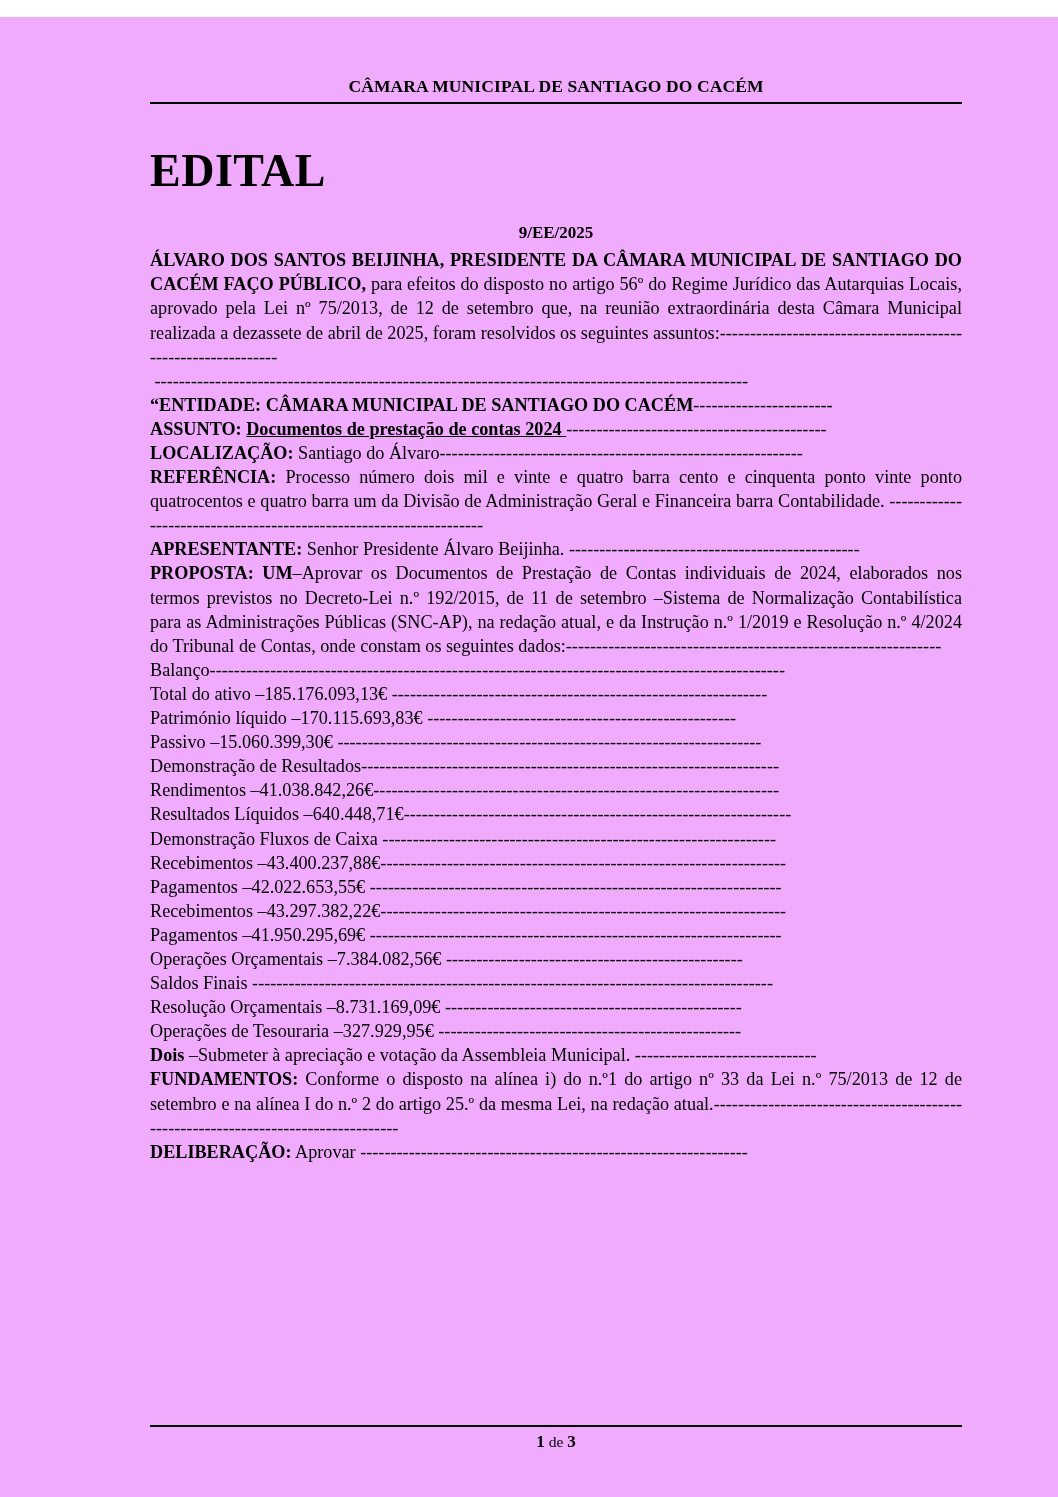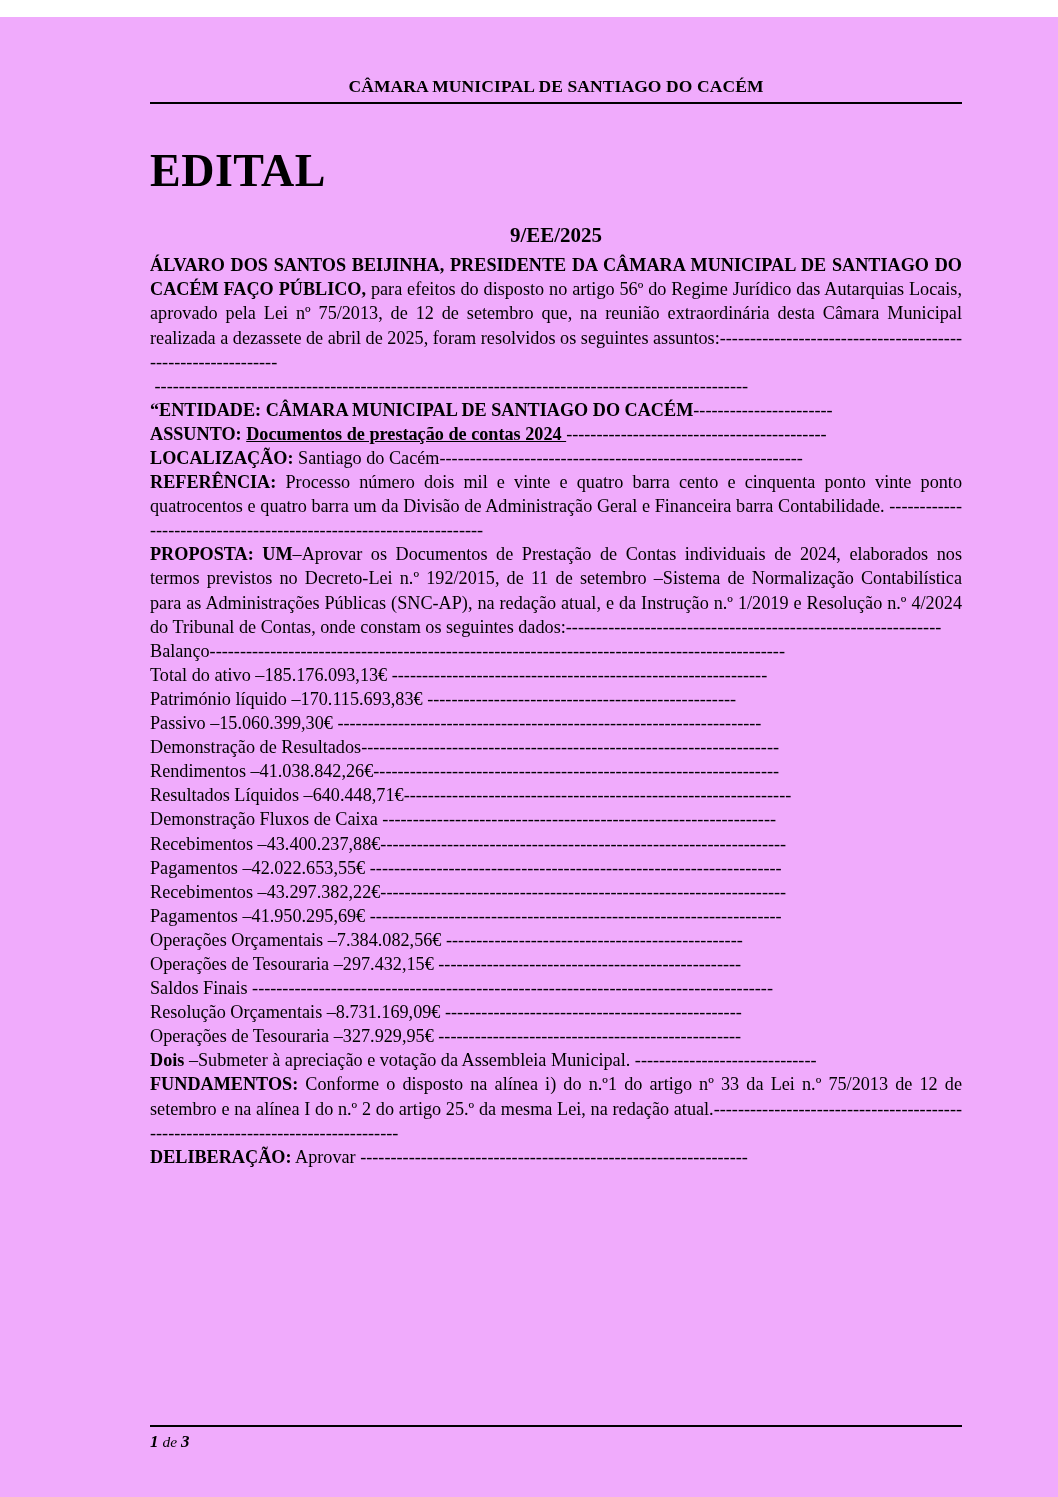--- a/index.html
+++ b/index.html
@@ -49,21 +49,21 @@
     text-align: left;
     font-weight: bold;
     font-size: 46px;
     line-height: 1;
     margin-top: 44px;
     letter-spacing: 0.5px;
   }
   .doc-subtitle {
     text-align: center;
     font-weight: bold;
-    font-size: 21px;
+    font-size: 17px;
     margin-top: 29px;
   }
 
   
   .body-block {
     margin-top: 5px;
     font-size: 18.2px;
     line-height: 24.1px;
   }
   p.para {
@@ -90,24 +90,23 @@
   .doc-footer {
     position: absolute;
     left: 150px;
     top: 1408px;
     width: 812px;
   }
   .footer-rule {
     border-top: 2.2px solid #000;
   }
   .footer-text {
-    text-align: left;
+    text-align: center;
     font-size: 17px;
     margin-top: 5px;
-    font-style: italic;
   }
   .footer-text .pnum { font-weight: bold; }
   .footer-text .pde { font-weight: normal; font-size: 15.5px; }
 </style>
 </head>
 <body>
 
 <div class="page">
 
   <div class="content">
@@ -123,24 +122,25 @@
     <div class="body-block">
 
       <p class="para"><b>ÁLVARO DOS SANTOS BEIJINHA, PRESIDENTE DA CÂMARA MUNICIPAL DE SANTIAGO DO CACÉM FAÇO PÚBLICO,</b><span> para efeitos do disposto no artigo 56º do Regime Jurídico das Autarquias Locais, aprovado pela Lei nº 75/2013, de 12 de setembro que, na reunião extraordinária desta Câmara Municipal realizada a dezassete de abril de 2025, foram resolvidos os seguintes assuntos:</span><span class="dashes">-------------------------------------------------------------</span></p>
 
       <div class="line">&nbsp;<span class="dashes">--------------------------------------------------------------------------------------------------</span></div>
 
       <div class="line"><b>“ENTIDADE:</b><b> CÂMARA MUNICIPAL DE SANTIAGO DO CACÉM</b><span class="dashes">-----------------------</span></div>
 
       <div class="line"><b>ASSUNTO:</b>&nbsp;<span class="bu">Documentos de prestação de contas 2024 </span><span class="dashes">-------------------------------------------</span></div>
 
-      <div class="line"><b>LOCALIZAÇÃO:</b><span> Santiago do Cacém</span><span class="dashes">------------------------------------------------------------</span></div>
+      <div class="line"><b>LOCALIZAÇÃO:</b><span> Santiago do Álvaro</span><span class="dashes">------------------------------------------------------------</span></div>
 
       <p class="para"><b>REFERÊNCIA:</b><span> Processo número dois mil e vinte e quatro barra cento e cinquenta ponto vinte ponto quatrocentos e quatro barra um da Divisão de Administração Geral e Financeira barra Contabilidade.</span><span class="dashes"> -------------------------------------------------------------------</span></p>
 
+      <div class="line"><b>APRESENTANTE:</b><span> Senhor Presidente Álvaro Beijinha.</span><span class="dashes"> ------------------------------------------------</span></div>
 
       <p class="para"><b>PROPOSTA:</b><b> UM</b><span>–Aprovar os Documentos de Prestação de Contas individuais de 2024, elaborados nos termos previstos no Decreto-Lei n.º 192/2015, de 11 de setembro –Sistema de Normalização Contabilística para as Administrações Públicas (SNC-AP), na redação atual, e da Instrução n.º 1/2019 e Resolução n.º 4/2024 do Tribunal de Contas, onde constam os seguintes dados:</span><span class="dashes">--------------------------------------------------------------</span></p>
 
       <div>
 
         <div class="line"><span>Balanço</span><span class="dashes">-----------------------------------------------------------------------------------------------</span></div>
 
         <div class="line"><span>Total do ativo –185.176.093,13€ </span><span class="dashes">--------------------------------------------------------------</span></div>
 
         <div class="line"><span>Património líquido –170.115.693,83€ </span><span class="dashes">---------------------------------------------------</span></div>
@@ -161,21 +161,20 @@
         <div class="line"><span>Pagamentos –42.022.653,55€ </span><span class="dashes">--------------------------------------------------------------------</span></div>
 
 
         <div class="line"><span>Recebimentos –43.297.382,22€</span><span class="dashes">-------------------------------------------------------------------</span></div>
 
         <div class="line"><span>Pagamentos –41.950.295,69€ </span><span class="dashes">--------------------------------------------------------------------</span></div>
 
 
         <div class="line"><span>Operações Orçamentais –7.384.082,56€ </span><span class="dashes">-------------------------------------------------</span></div>
 
-        <div class="line"><span>Operações de Tesouraria –297.432,15€ </span><span class="dashes">--------------------------------------------------</span></div>
 
         <div class="line"><span>Saldos Finais </span><span class="dashes">--------------------------------------------------------------------------------------</span></div>
 
         <div class="line"><span>Resolução Orçamentais –8.731.169,09€ </span><span class="dashes">-------------------------------------------------</span></div>
 
         <div class="line"><span>Operações de Tesouraria –327.929,95€ </span><span class="dashes">--------------------------------------------------</span></div>
 
       </div>
 
       <div class="line"><b>Dois</b><span> –Submeter à apreciação e votação da Assembleia Municipal. </span><span class="dashes">------------------------------</span></div>

